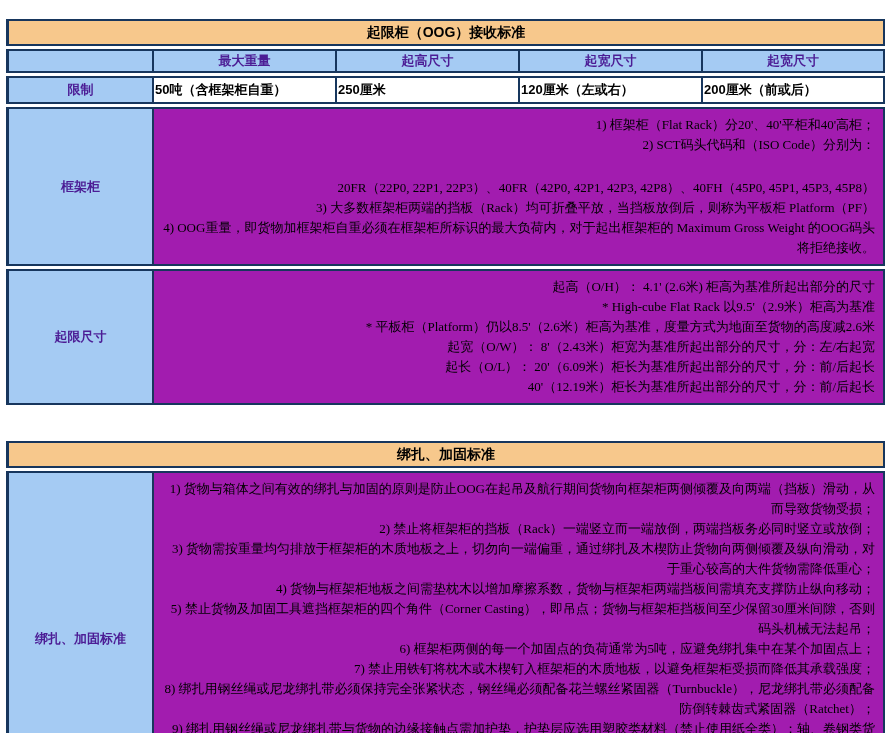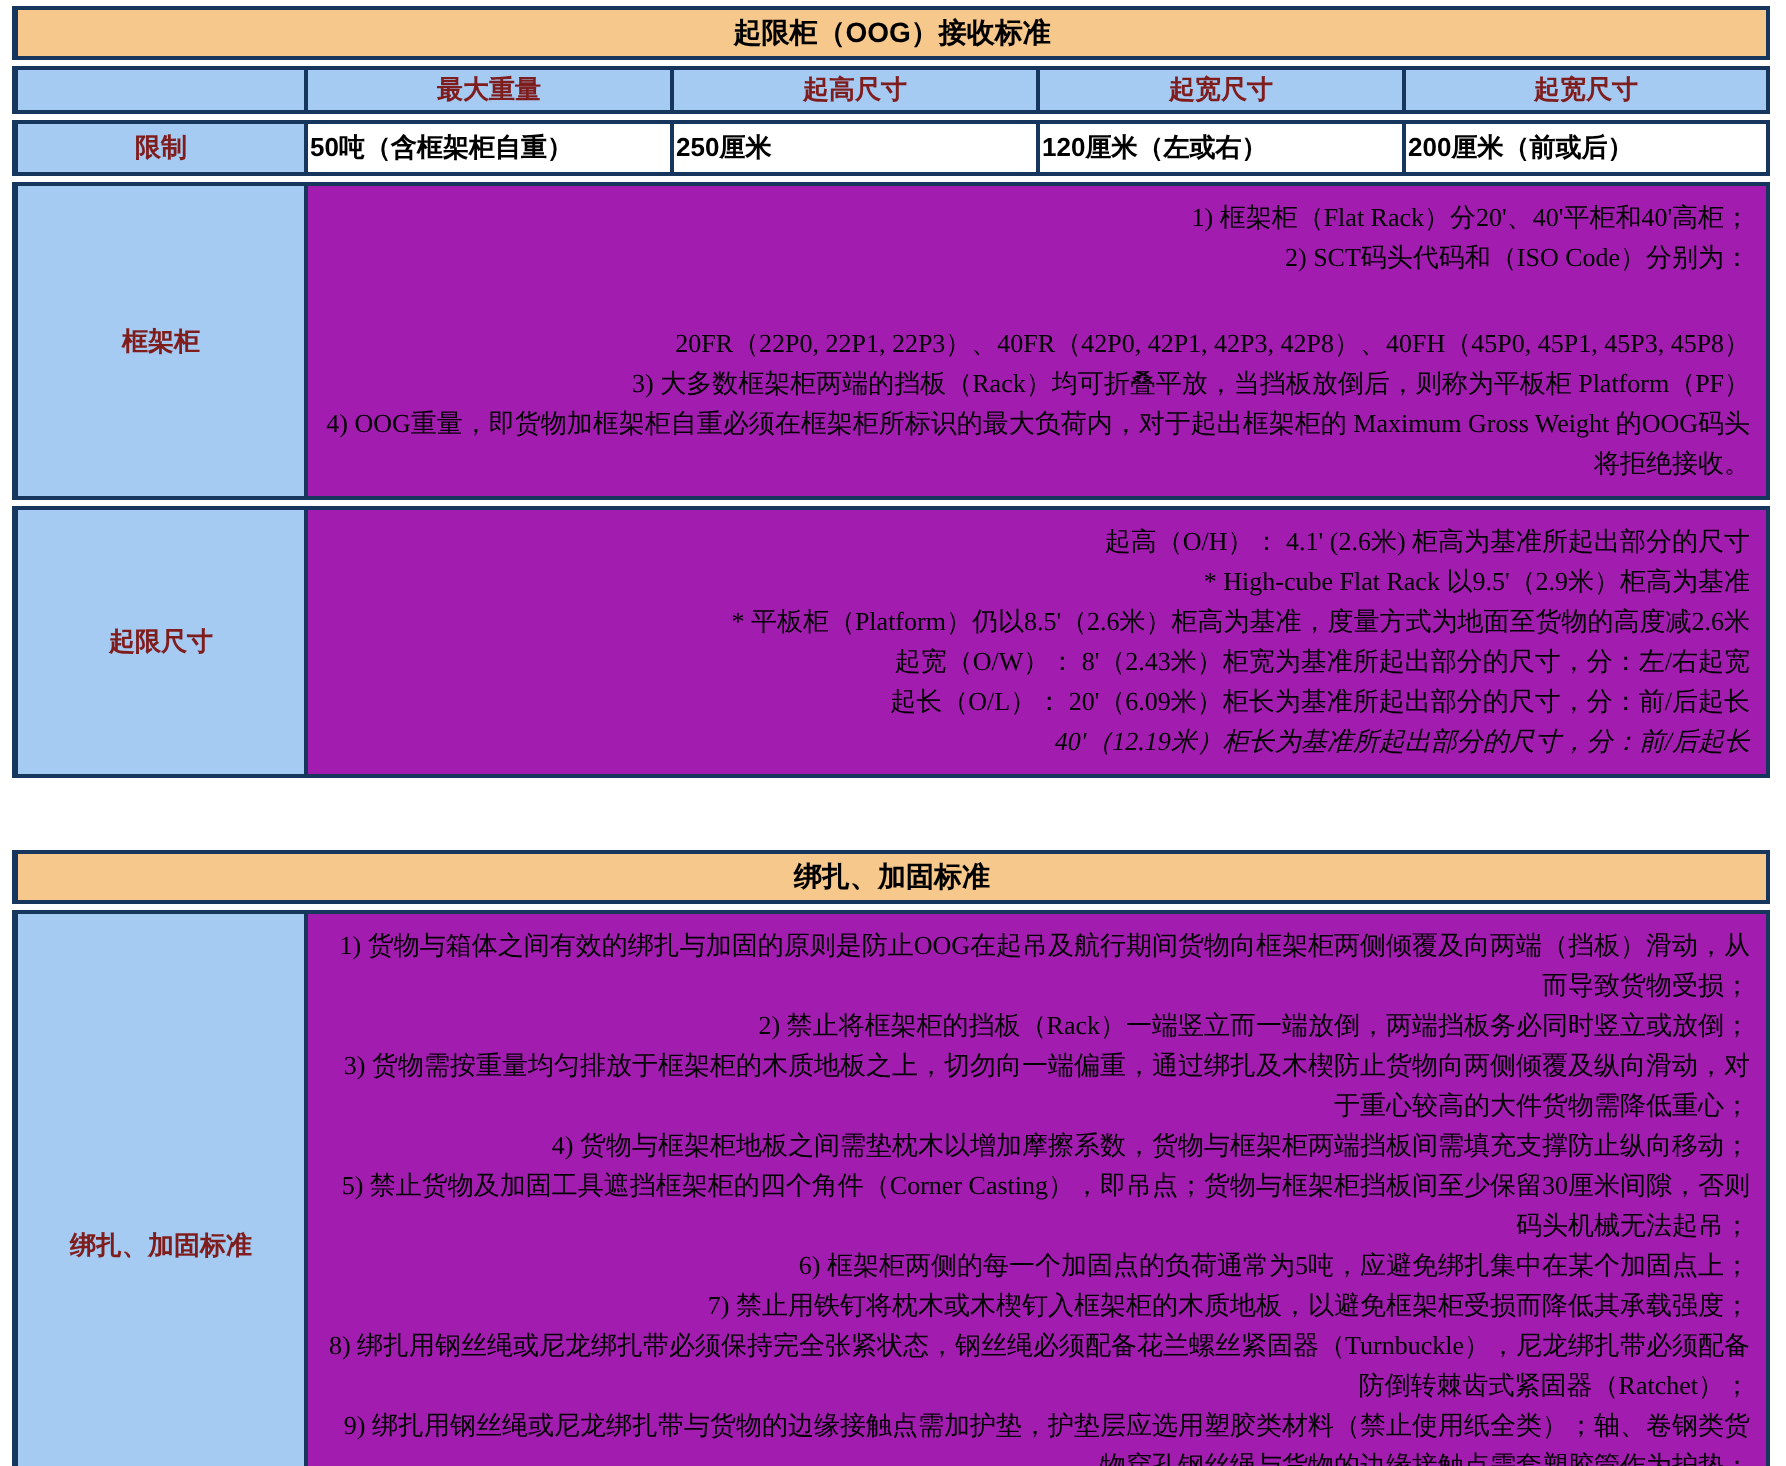--- a/index.html
+++ b/index.html
@@ -1,33 +1,33 @@
 <!DOCTYPE html>
 <html><head>
 <meta charset="utf-8">
 <style>
   html,body{margin:0;padding:0;background:#ffffff;}
-  .page{width:893px;height:733px;box-sizing:border-box;padding:0 6px;background:#fff;
+  .page{width:893px;height:733px;box-sizing:border-box;padding:16px 6px;background:#fff;
         font-family:"Liberation Sans","DejaVu Sans",sans-serif;color:#000;}
   table.tbl{border-collapse:separate;border-spacing:0 3px;table-layout:fixed;width:879px;}
   table.tbl td{box-sizing:border-box;border-top:2px solid #17365D;border-bottom:2px solid #17365D;
                border-right:2px solid #17365D;border-left:none;vertical-align:middle;
                overflow:hidden;}
   table.tbl td:first-child{border-left:3px solid #17365D;}
   td.orange{background:#F7C88C;text-align:center;font-weight:bold;font-size:14px;height:27px;}
-  td.blue{background:#A5CBF3;text-align:center;font-weight:bold;font-size:13px;color:#7f1d1d;}
+  td.blue{background:#A5CBF3;text-align:center;font-weight:bold;font-size:13px;color:#4c1d95;}
   td.head{height:23px;}
   td.val{background:#fff;text-align:left;font-weight:bold;font-size:13px;height:28px;}
   td.content{background:#a21caf;padding:6px 8px;font-family:"Liberation Serif","DejaVu Serif",serif;
              font-size:13px;line-height:20px;text-align:right;}
   .ln{margin:0;}
   .ln.item{padding-left:27px;text-indent:-27px;}
   .ln.sub{padding-left:62px;margin-top:23px;}
   .ln.sub2{padding-left:118px;}
-  .ln.sub3{padding-left:98px;font-style:italic;}
+  .ln.sub3{padding-left:98px;}
   .tbl2{margin-top:16px;}
   .gap{height:14px;}
 </style>
 </head>
 <body>
 
 <div class="page">
 
   <table class="tbl">
     <colgroup>

